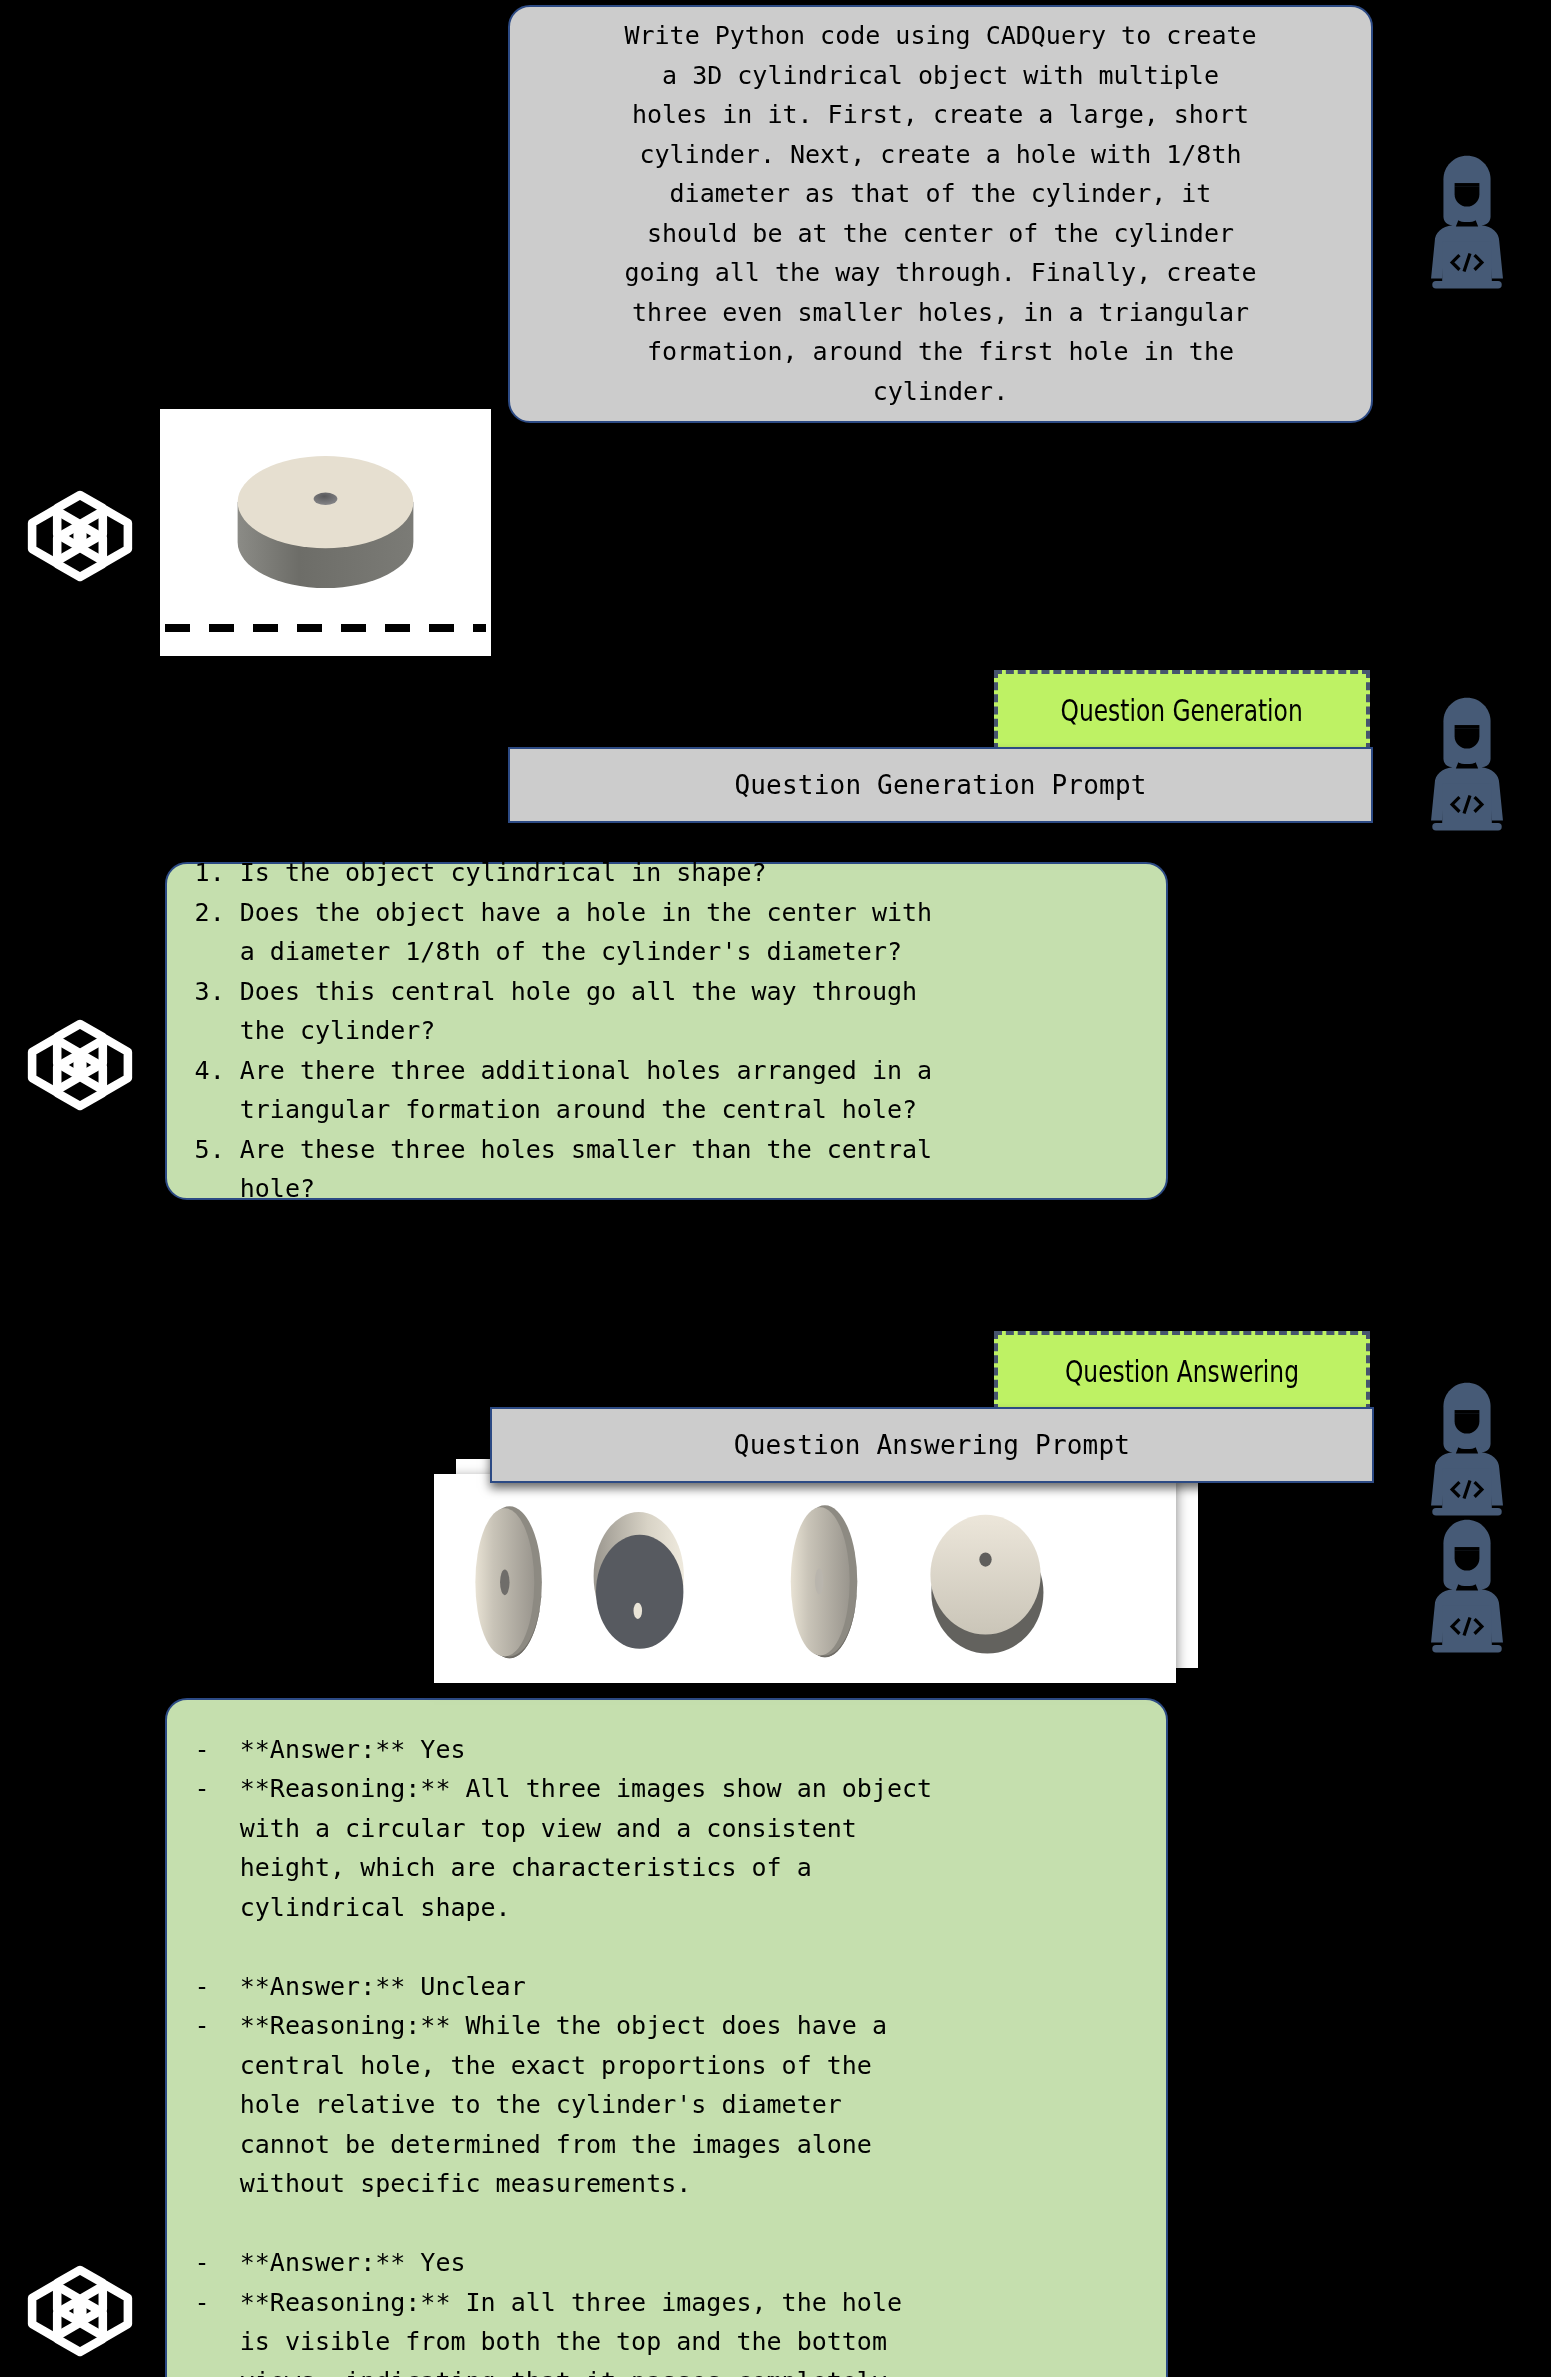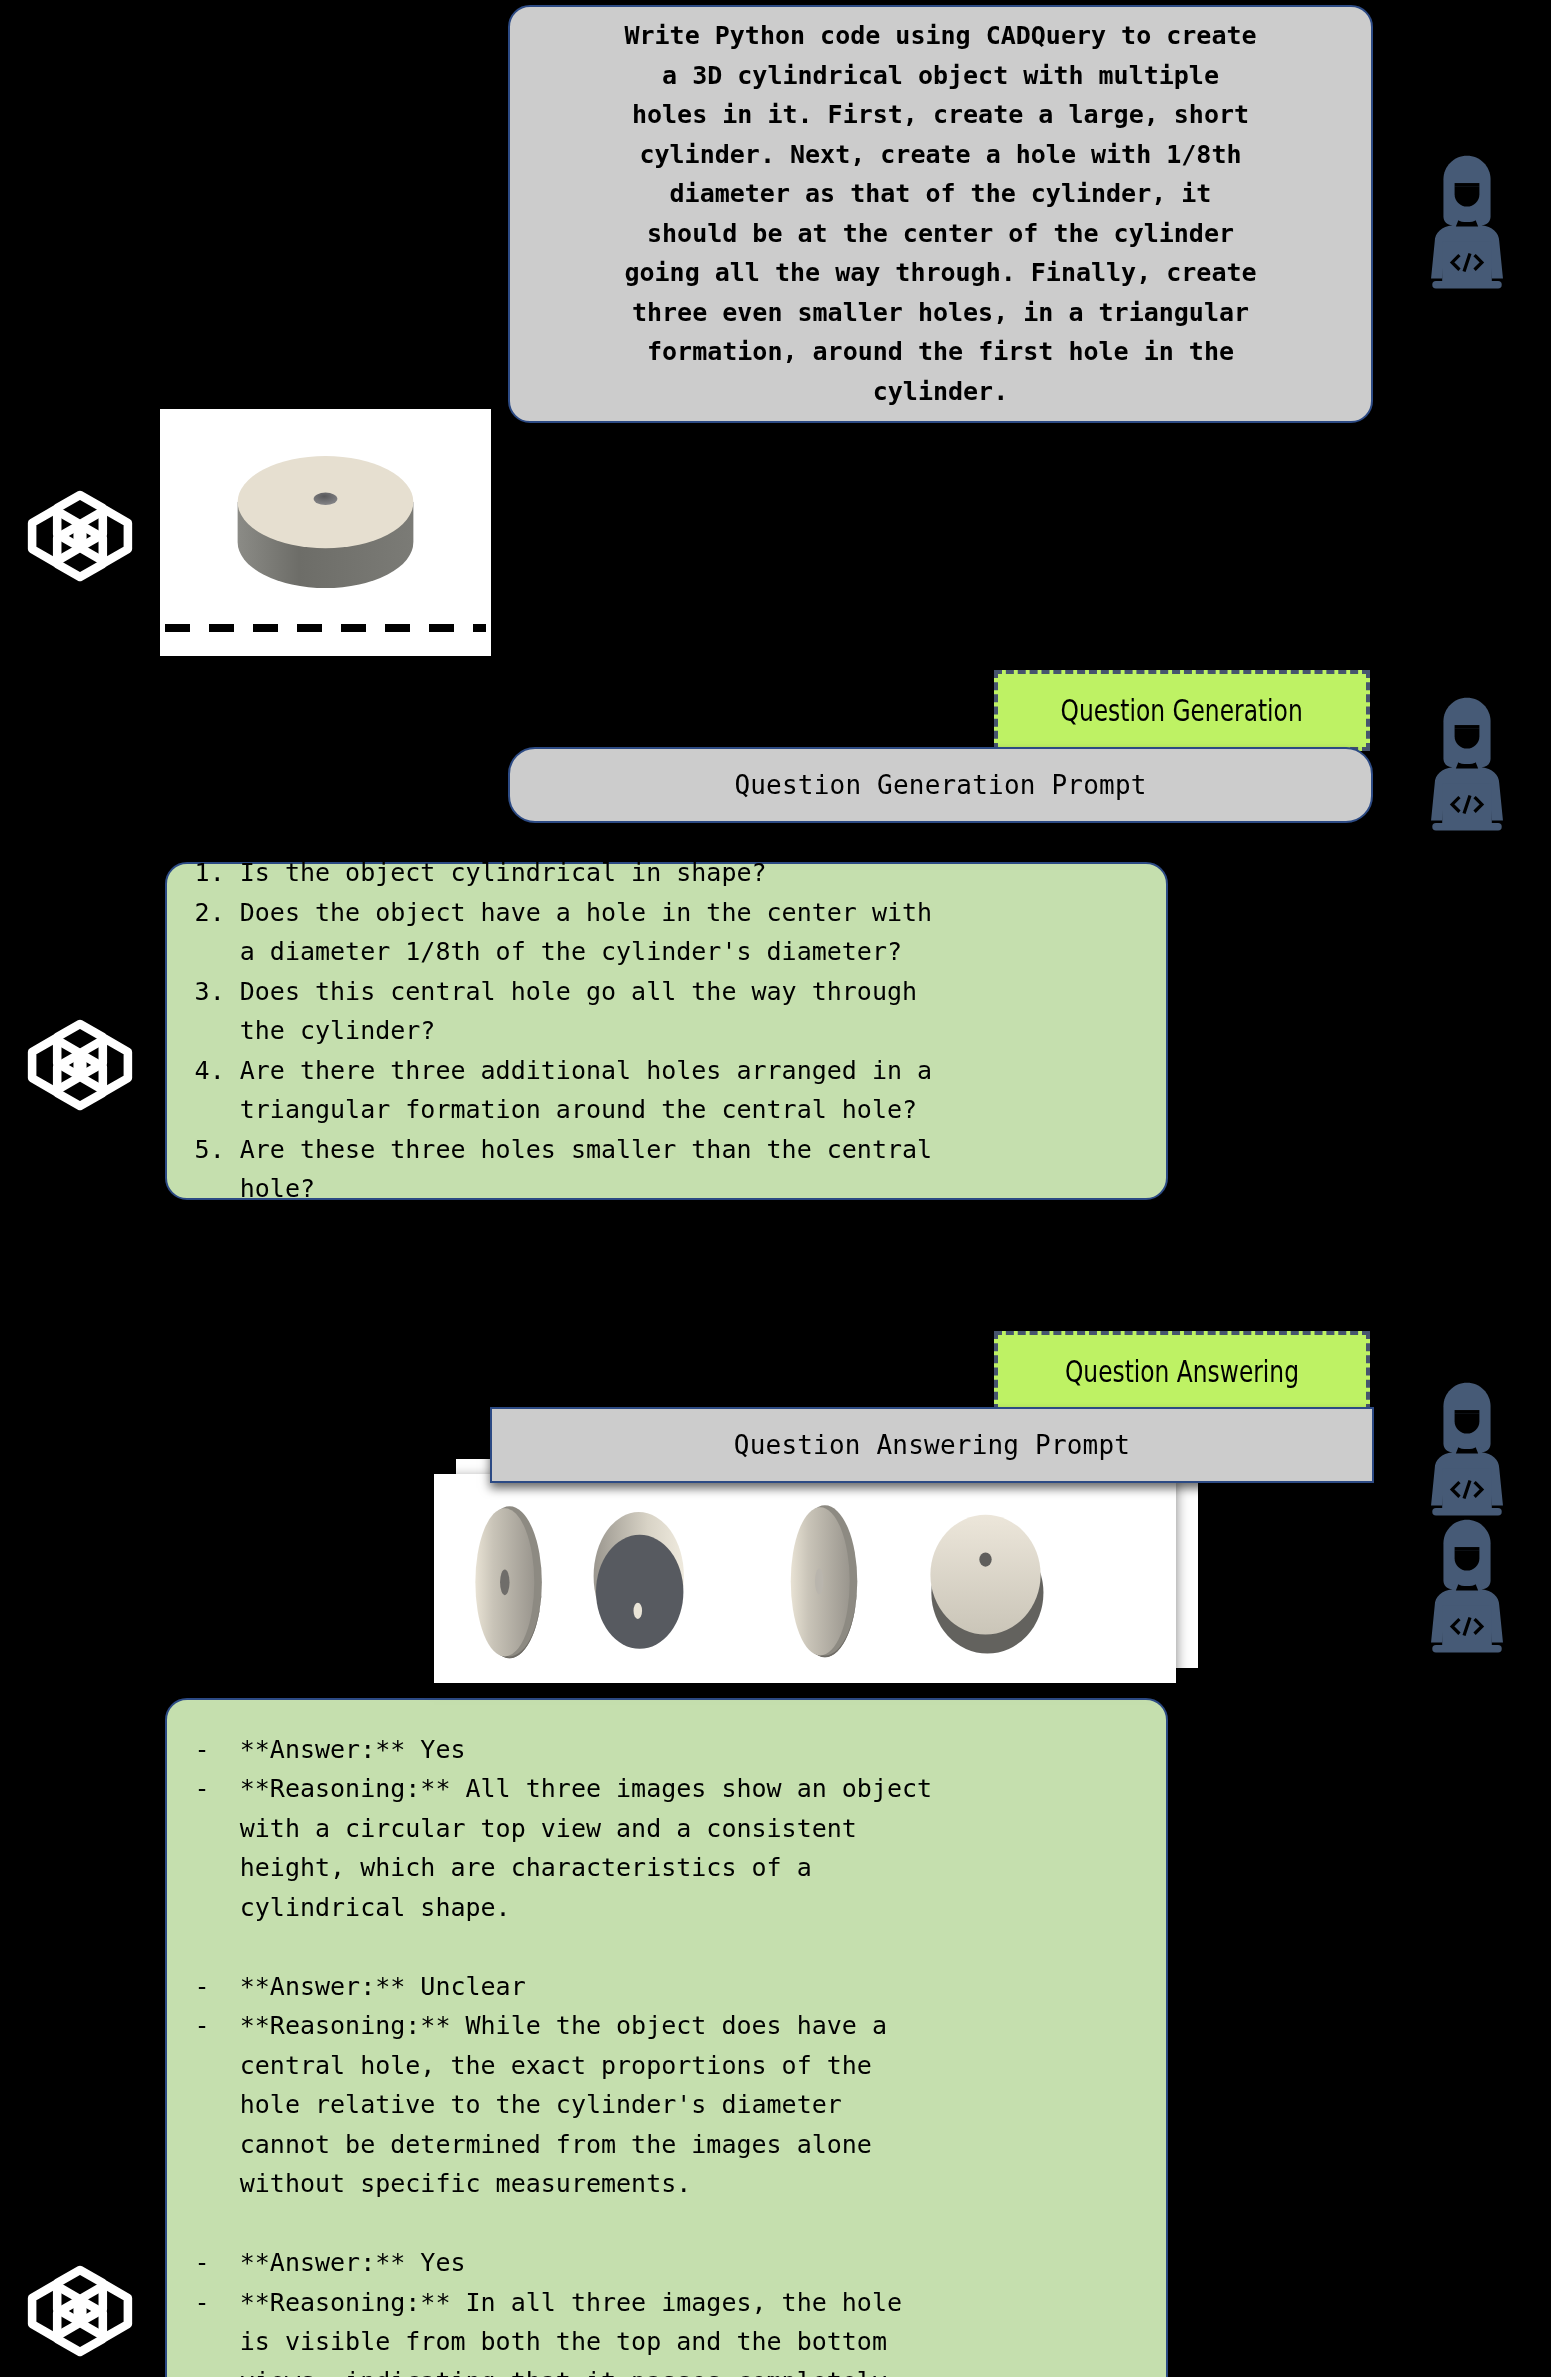--- a/index.html
+++ b/index.html
@@ -90,21 +90,21 @@
     background: repeating-linear-gradient(to right,
                 #000 0 25px, transparent 25px 44px);
   }
 </style>
 </head>
 <body>
 
 <div id="stage">
 
   <div class="bubble bubble-grey" style="left:508px; top:4.8px; width:865px; height:418px;">
-    <div class="txt center-txt" style="font-size:25px;font-weight:bold;">Write Python code using CADQuery to create
+    <div class="txt center-txt" style="font-size:25px;">Write Python code using CADQuery to create
 a 3D cylindrical object with multiple
 holes in it. First, create a large, short
 cylinder. Next, create a hole with 1/8th
 diameter as that of the cylinder, it
 should be at the center of the cylinder
 going all the way through. Finally, create
 three even smaller holes, in a triangular
 formation, around the first hole in the
 cylinder.</div>
   </div>
@@ -158,21 +158,21 @@
       <ellipse cx="348" cy="196" rx="185" ry="97" fill="#e6dfd0"></ellipse>
       <ellipse cx="348" cy="189" rx="25" ry="13" fill="url(#holeg1)"></ellipse>
     </svg>
     <div class="dash-line" style="left:4.8px; top:215px; width:321px;"></div>
   </div>
 
   <div class="stage-tag" style="left:994px; top:670px; width:376px; height:81px;">
     <span class="txt">Question Generation</span>
   </div>
 
-  <div class="prompt-bar" style="left:508px; top:747px; width:865px; height:76px;border-radius:27px;">
+  <div class="prompt-bar" style="left:508px; top:747px; width:865px; height:76px;">
     <span class="txt">Question Generation Prompt</span>
   </div>
 
   <div class="oai" style="left:23px; top:1008px; width:114px; height:114px;">
     <svg viewBox="0 0 100 100" width="114" height="114" aria-hidden="true">
       <path fill="none" stroke="#fff" stroke-width="7.5" stroke-linejoin="round" stroke-linecap="round" d="M50 14 L70 25.5 L70 48.5 L50 60 L30 48.5 L30 25.5 Z"></path>
       <path fill="none" stroke="#fff" stroke-width="7.5" stroke-linejoin="round" stroke-linecap="round" d="M50 40 L70 51.5 L70 74.5 L50 86 L30 74.5 L30 51.5 Z"></path>
       <path fill="none" stroke="#fff" stroke-width="7.5" stroke-linejoin="round" stroke-linecap="round" d="M28 27 L48 38.5 L48 61.5 L28 73 L8 61.5 L8 38.5 Z"></path>
       <path fill="none" stroke="#fff" stroke-width="7.5" stroke-linejoin="round" stroke-linecap="round" d="M72 27 L92 38.5 L92 61.5 L72 73 L52 61.5 L52 38.5 Z"></path>
     </svg>

